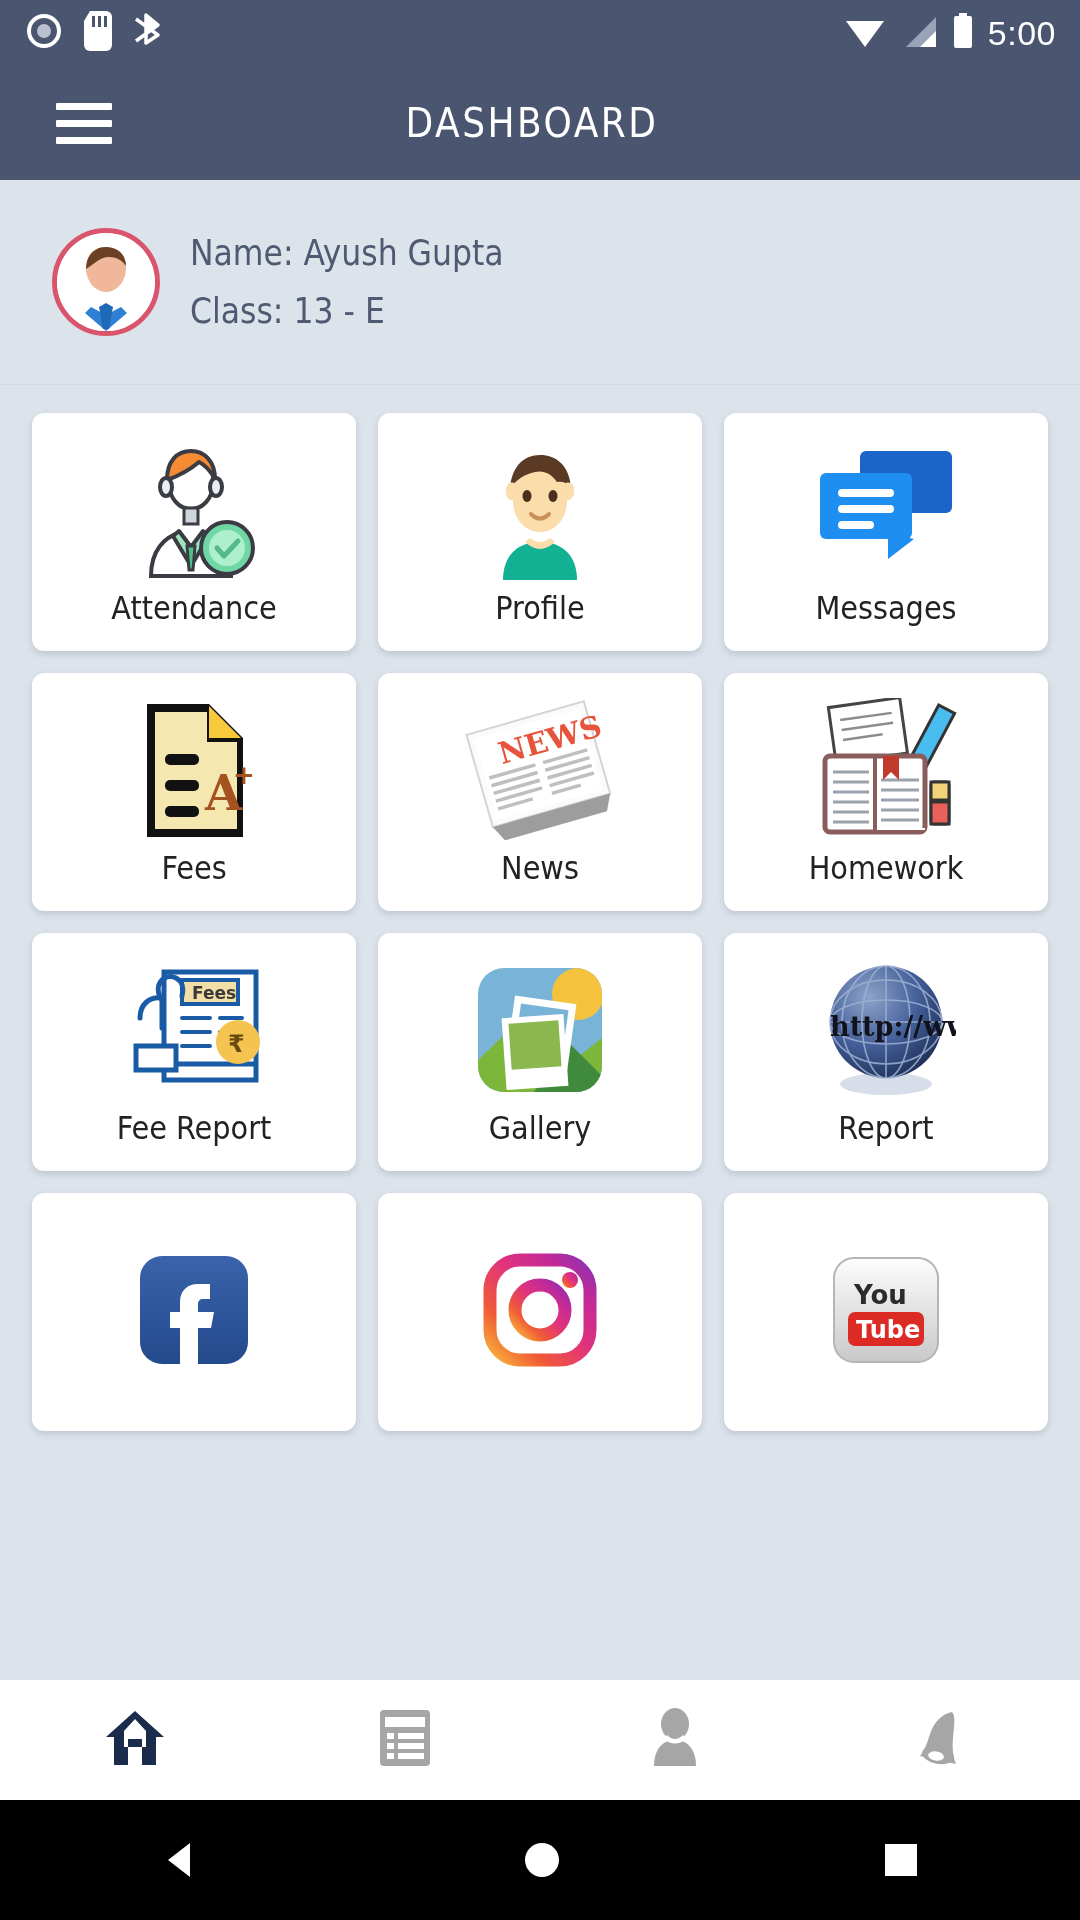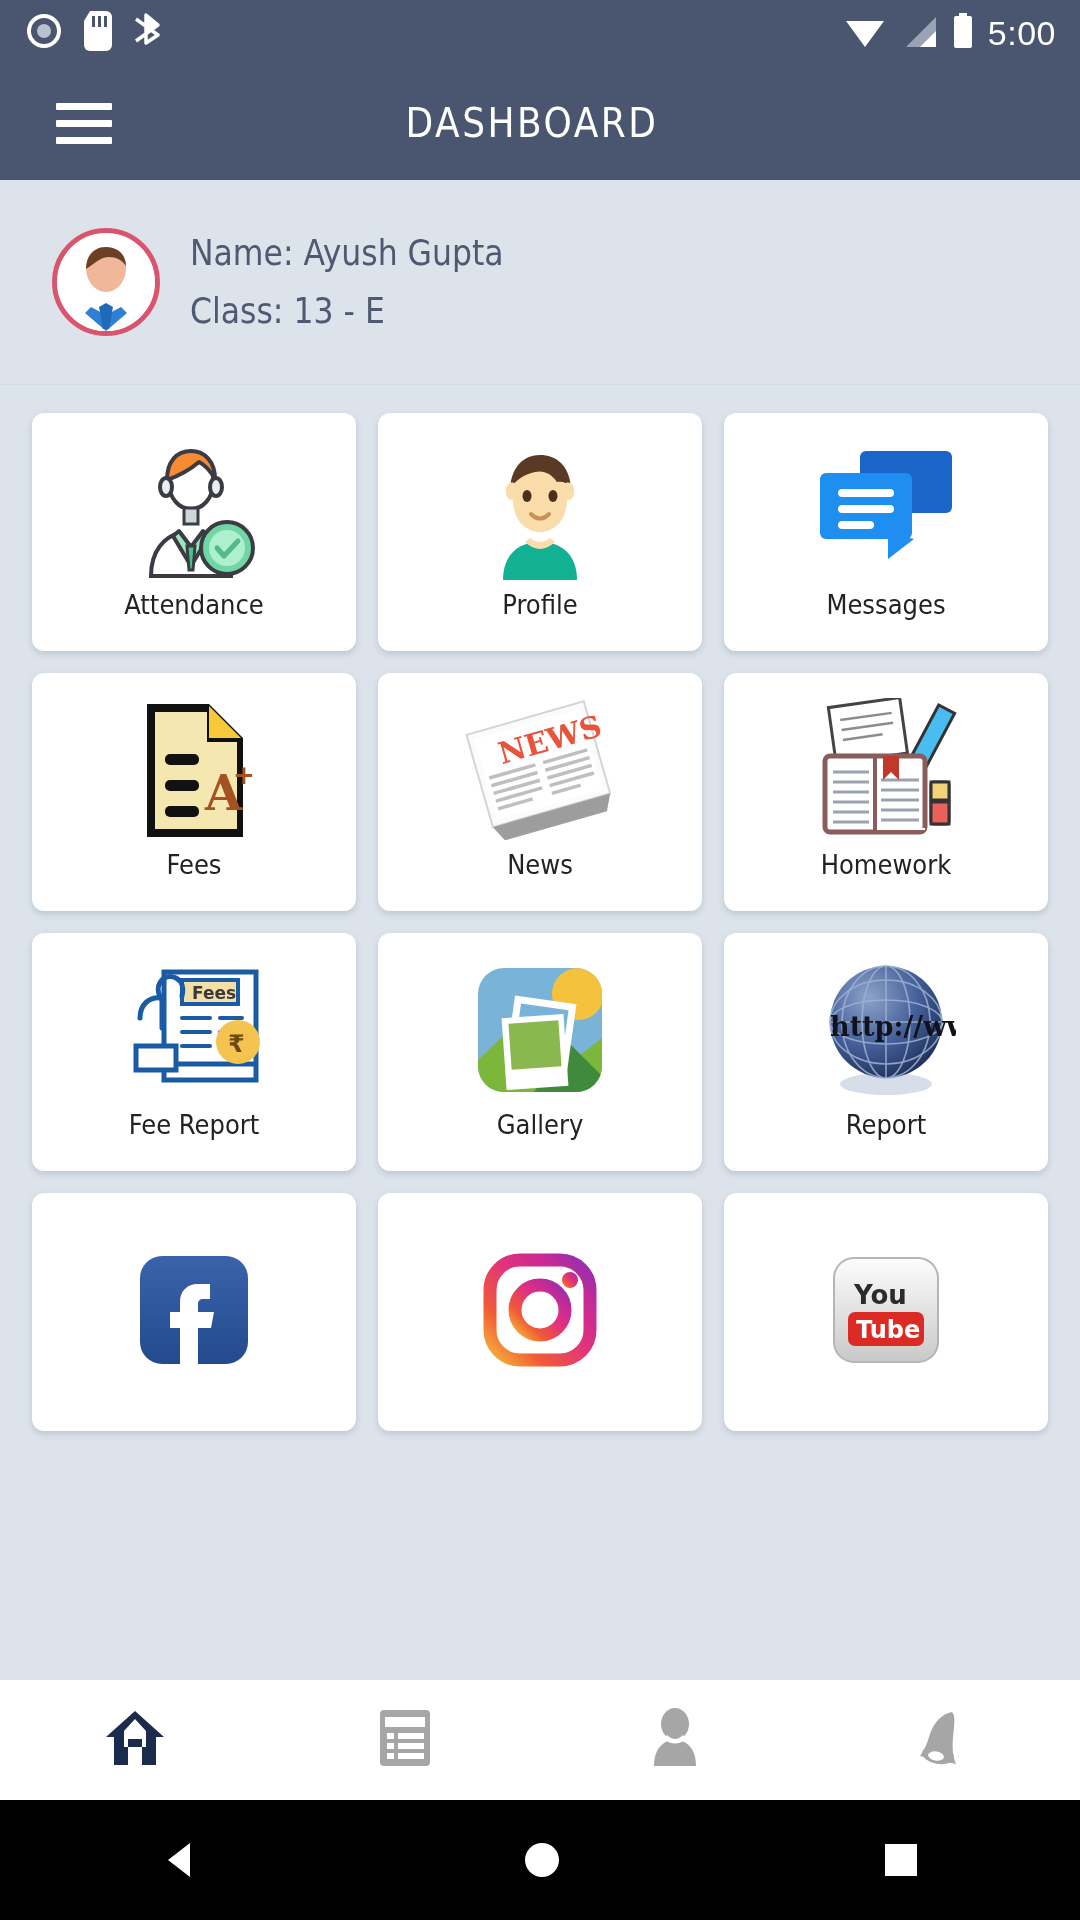--- a/index.html
+++ b/index.html
@@ -56,21 +56,21 @@
   }
   .grid { display:grid; grid-template-columns:repeat(3,1fr); gap:22px; }
   .card {
     background:#fff; border-radius:12px; height:238px;
     box-shadow:0 3px 6px rgba(80,95,120,.22);
     display:flex; flex-direction:column; align-items:center;
     justify-content:flex-start; padding-top:22px; cursor:pointer;
   }
   .card .art { height:150px; display:flex; align-items:center; justify-content:center; }
   .card .label {
-    font-size:27px; color:#222; margin-top:4px;
+    font-size:32px; color:#222; margin-top:4px;
     font-family:"DejaVu Sans Condensed","DejaVu Sans", sans-serif;
   }
   .card.social .art { height:190px; }
 
   
   .bottomnav {
     flex:none; height:120px; background:#fff;
     display:flex; align-items:center;
     box-shadow:0 -2px 6px rgba(0,0,0,.08);
   }

